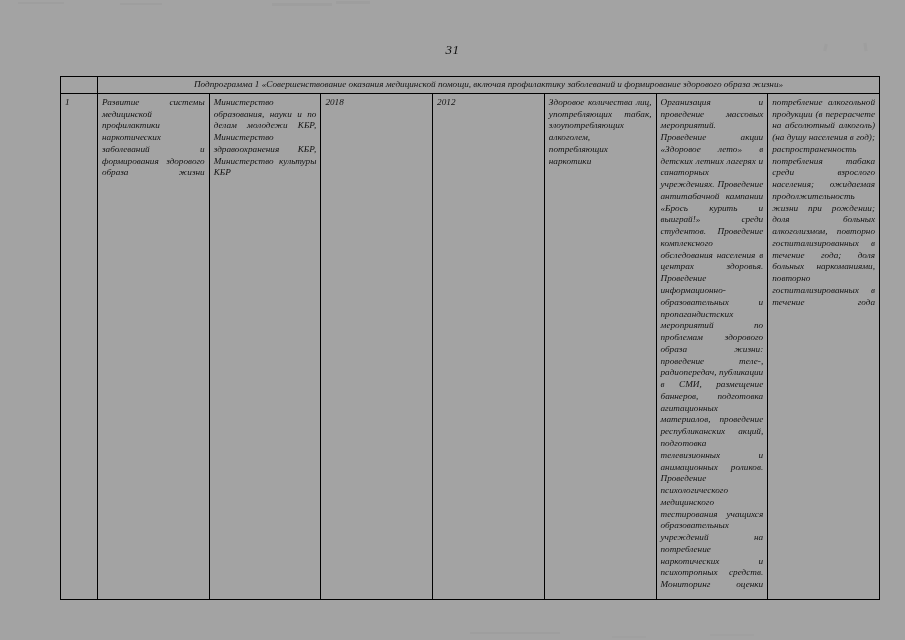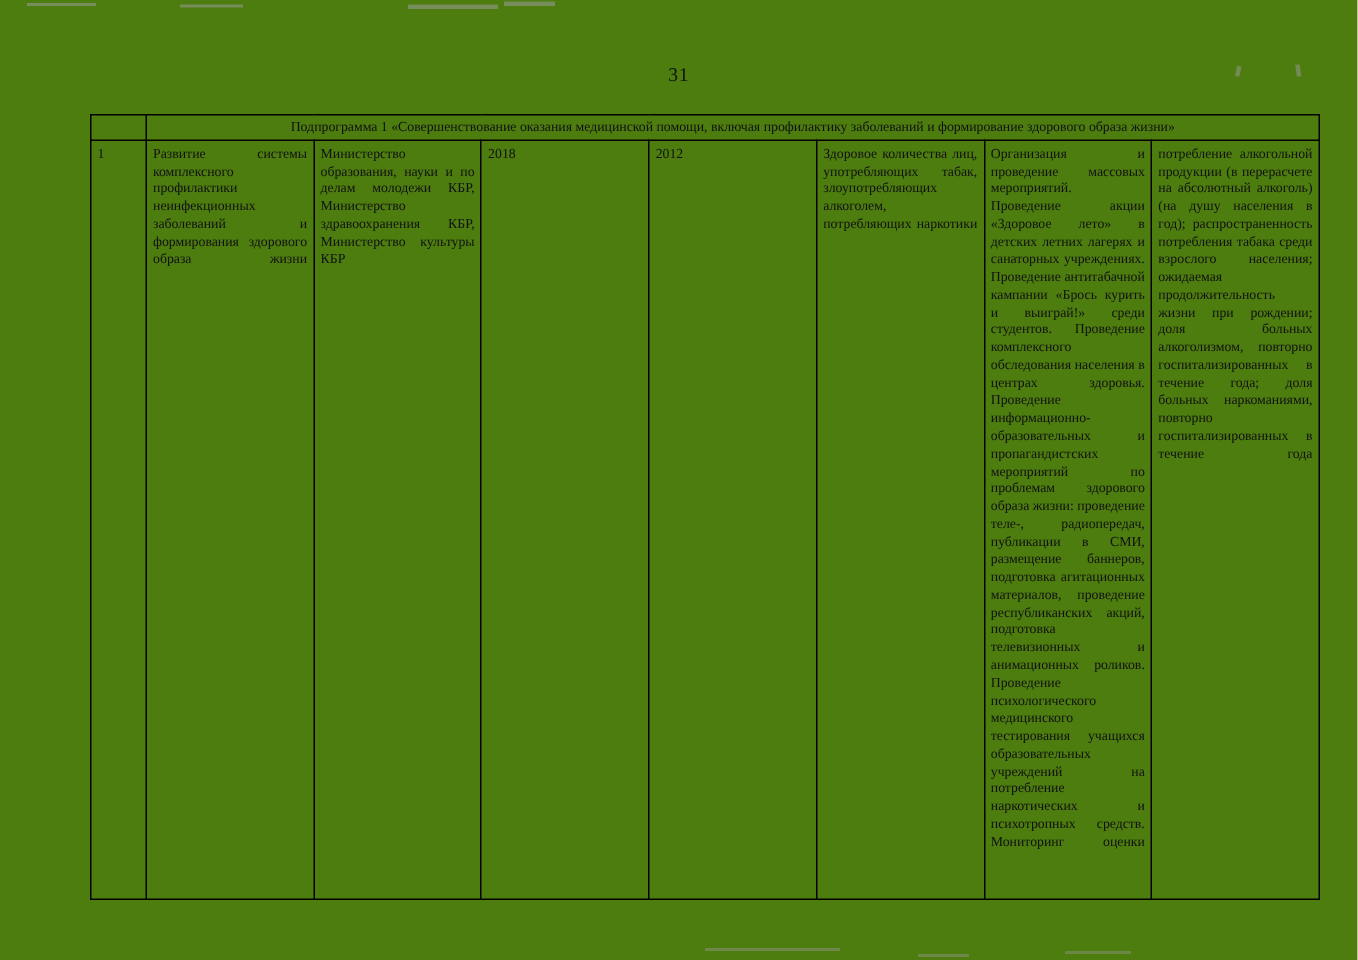--- a/index.html
+++ b/index.html
@@ -12,21 +12,22 @@
     height: 640px;
     position: relative;
     font-family: "Liberation Serif", serif;
     color: #111111;
     overflow: hidden;
   }
 
   .page {
     position: absolute;
     inset: 0;
-    background: #4d7c0f;
+    background: #a3a3a3;
+    font-style: italic;
   }
 
   
   .artifact {
     position: absolute;
     background: #9a9a9a;
     opacity: .55;
   }
   .art-1 { left: 18px;  top: 2px;  width: 46px; height: 2px; }
   .art-2 { left: 120px; top: 3px;  width: 42px; height: 2px; }
@@ -103,21 +104,21 @@
   <div class="page-number">31</div>
 
   <table class="doc-table">
     <tbody>
       <tr class="subprogram-row">
         <td class="col-num"></td>
         <td colspan="7">Подпрограмма 1 «Совершенствование оказания медицинской помощи, включая профилактику заболеваний и формирование здорового образа жизни»</td>
       </tr>
       <tr>
         <td class="col-num cell-tall">1</td>
-        <td class="col-name">Развитие системы комплексного профилактики неинфекционных заболеваний и формирования здорового образа жизни</td>
+        <td class="col-name">Развитие системы медицинской профилактики наркотических заболеваний и формирования здорового образа жизни</td>
         <td class="col-exec">Министерство образования, науки и по делам молодежи КБР, Министерство здравоохранения КБР, Министерство культуры КБР</td>
         <td class="col-start">2018</td>
         <td class="col-end">2012</td>
         <td class="col-result">Здоровое количества лиц, употребляющих табак, злоупотребляющих алкоголем, потребляющих наркотики</td>
         <td class="col-content">Организация и проведение массовых мероприятий. Проведение акции «Здоровое лето» в детских летних лагерях и санаторных учреждениях. Проведение антитабачной кампании «Брось курить и выиграй!» среди студентов. Проведение комплексного обследования населения в центрах здоровья. Проведение информационно-образовательных и пропагандистских мероприятий по проблемам здорового образа жизни: проведение теле-, радиопередач, публикации в СМИ, размещение баннеров, подготовка агитационных материалов, проведение республиканских акций, подготовка телевизионных и анимационных роликов. Проведение психологического медицинского тестирования учащихся образовательных учреждений на потребление наркотических и психотропных средств. Мониторинг оценки</td>
         <td class="col-indic">потребление алкогольной продукции (в перерасчете на абсолютный алкоголь) (на душу населения в год); распространенность потребления табака среди взрослого населения; ожидаемая продолжительность жизни при рождении; доля больных алкоголизмом, повторно госпитализированных в течение года; доля больных наркоманиями, повторно госпитализированных в течение года</td>
       </tr>
     </tbody>
   </table>
 

